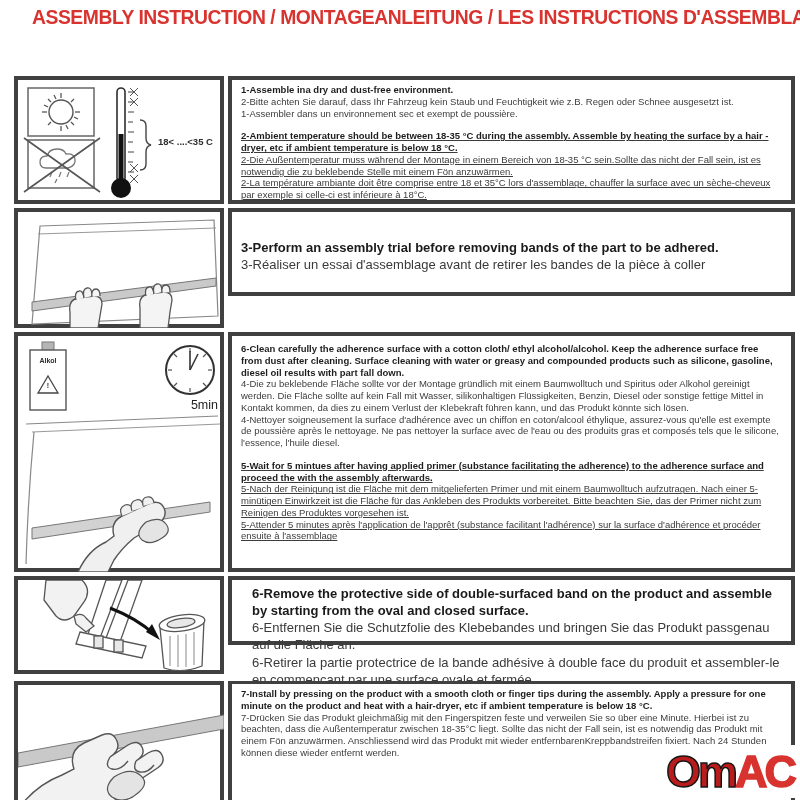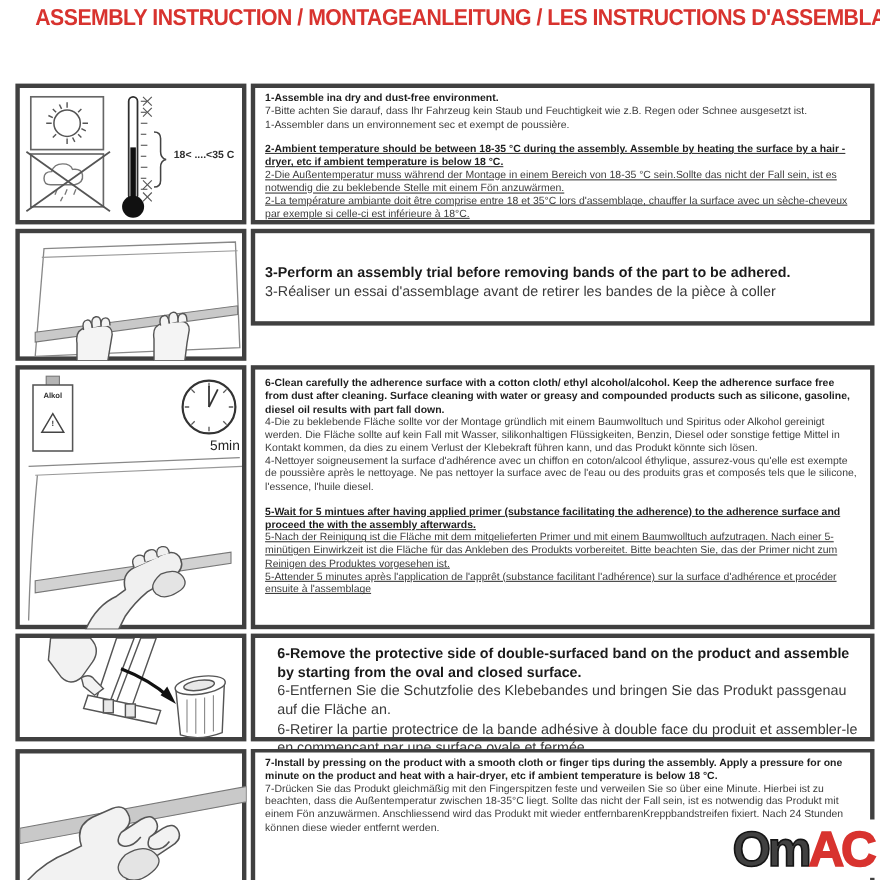--- a/index.html
+++ b/index.html
@@ -19,21 +19,21 @@
   .row5top{border-top-width:3px;}
   svg{position:absolute;left:0;top:0;}
   .ill-label{position:absolute;color:#2e2e2e;}
   .temp-label{font-size:9.5px;font-weight:bold;white-space:nowrap;}
   .bottle-label{font-size:7px;font-weight:bold;text-align:center;}
   .warn-label{font-size:7px;font-weight:bold;text-align:center;}
   .clock-label{font-size:12.5px;text-align:right;color:#1f1f1f;}
   .logo{position:absolute;left:650px;top:745px;width:148px;height:53px;background:#fff;z-index:5;
     display:flex;align-items:center;justify-content:flex-end;font-weight:bold;font-size:45px;
     letter-spacing:-3px;line-height:1;}
-  .logo .blk{color:#404040;-webkit-text-stroke:1.5px #151515;}
+  .logo .blk{color:#b91c1c;-webkit-text-stroke:1.5px #151515;}
   .logo .red{color:#d8332f;-webkit-text-stroke:1.5px #d8332f;padding-right:4px;}
 </style>
 </head>
 <body>
 
 <div class="page-title">ASSEMBLY INSTRUCTION / MONTAGEANLEITUNG / LES INSTRUCTIONS D'ASSEMBLAGE</div>
 
 <div class="box" style="left:14px;top:40px;width:210px;height:128px;">
   <svg width="206" height="124" viewBox="0 0 206 124">
 
@@ -96,21 +96,21 @@
       </g>
       <path d="M122 40 q6 0 6 6 l0 12 q0 6 5 7 q-5 1 -5 7 l0 12 q0 6 -6 6" fill="none" stroke="#444" stroke-width="1.4"></path>
     </g>
   </svg>
   <span class="ill-label temp-label" style="left:140px;top:56px;">18&lt; ....&lt;35 C</span>
 </div>
 
 <div class="box text-box" style="left:228px;top:40px;width:567px;height:128px;">
   <div class="step">
     <p class="en">1-Assemble ina dry and dust-free environment.</p>
-    <p>7-Bitte achten Sie darauf, dass Ihr Fahrzeug kein Staub und Feuchtigkeit wie z.B. Regen oder Schnee ausgesetzt ist.</p>
+    <p>2-Bitte achten Sie darauf, dass Ihr Fahrzeug kein Staub und Feuchtigkeit wie z.B. Regen oder Schnee ausgesetzt ist.</p>
     <p>1-Assembler dans un environnement sec et exempt de poussière.</p>
   </div>
   <div class="step">
     <p class="en">2-Ambient temperature should be between 18-35 °C  during the assembly. Assemble by heating the surface by a hair -dryer, etc if ambient temperature is below 18 °C.</p>
     <p>2-Die Außentemperatur muss während der Montage in einem Bereich von 18-35 °C  sein.Sollte das nicht der Fall sein, ist es notwendig die zu beklebende Stelle mit einem Fön anzuwärmen.</p>
     <p>2-La température ambiante doit être comprise entre 18 et 35°C lors d'assemblage, chauffer la surface avec un sèche-cheveux par exemple si celle-ci est inférieure à 18°C.</p>
   </div>
 </div>
 
 <div class="box" style="left:14px;top:172px;width:210px;height:120px;">
@@ -226,21 +226,21 @@
       <g stroke="#888" stroke-width="1">
         <line x1="152" y1="56" x2="152" y2="86"></line>
           <line x1="160" y1="55" x2="160" y2="87"></line>
         <line x1="168" y1="54" x2="168" y2="87"></line>
           <line x1="176" y1="52" x2="176" y2="85"></line>
       </g>
     </g>
   </svg>
 </div>
 
-<div class="box text-box big row4pad" style="left:228px;top:540px;width:567px;height:98px;padding-left:20px;">
+<div class="box text-box big row4pad" style="left:228px;top:540px;width:567px;height:69px;padding-left:20px;">
   <div class="step">
     <p class="en">6-Remove the protective side of double-surfaced band on the product and assemble by starting from the oval and closed surface.</p>
     <p>6-Entfernen Sie die Schutzfolie des Klebebandes und bringen Sie das Produkt passgenau auf die Fläche an.</p>
     <p>6-Retirer la partie protectrice de la bande adhésive à double face du produit et assembler-le en commençant par une surface ovale et fermée.</p>
   </div>
 </div>
 
 <div class="box" style="left:14px;top:645px;width:210px;height:128px;">
   <svg width="206" height="124" viewBox="0 0 206 124">
     <path d="M0 68 L206 30 L206 44 L0 82 Z" fill="#c9c9c9" stroke="#777" stroke-width="1"></path>

